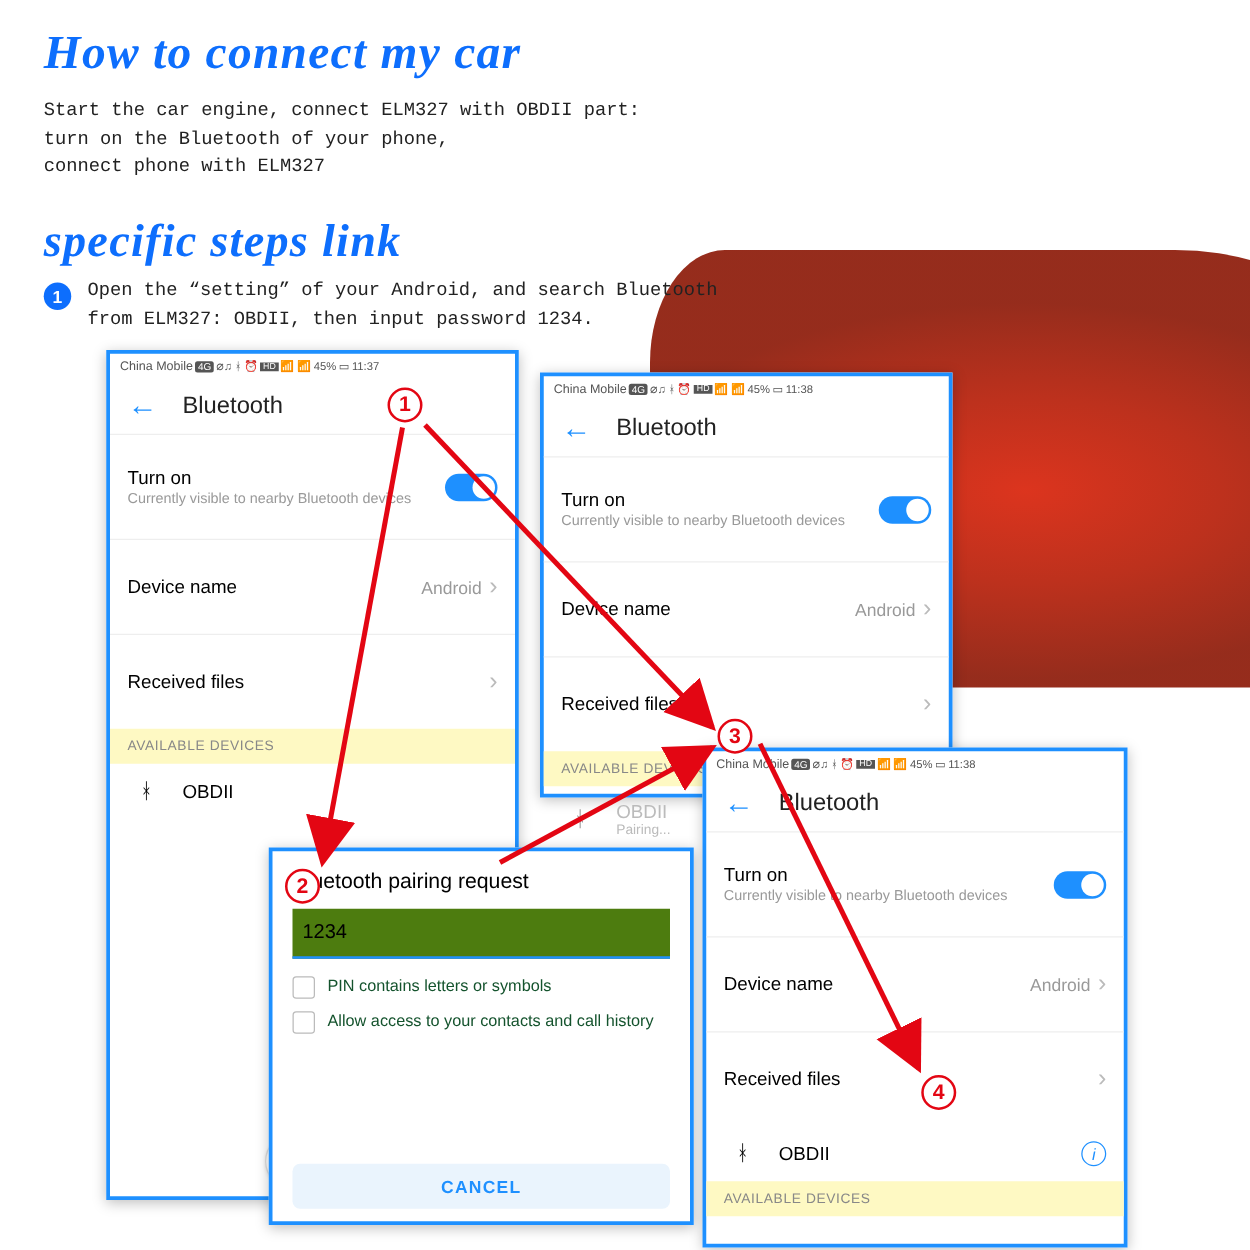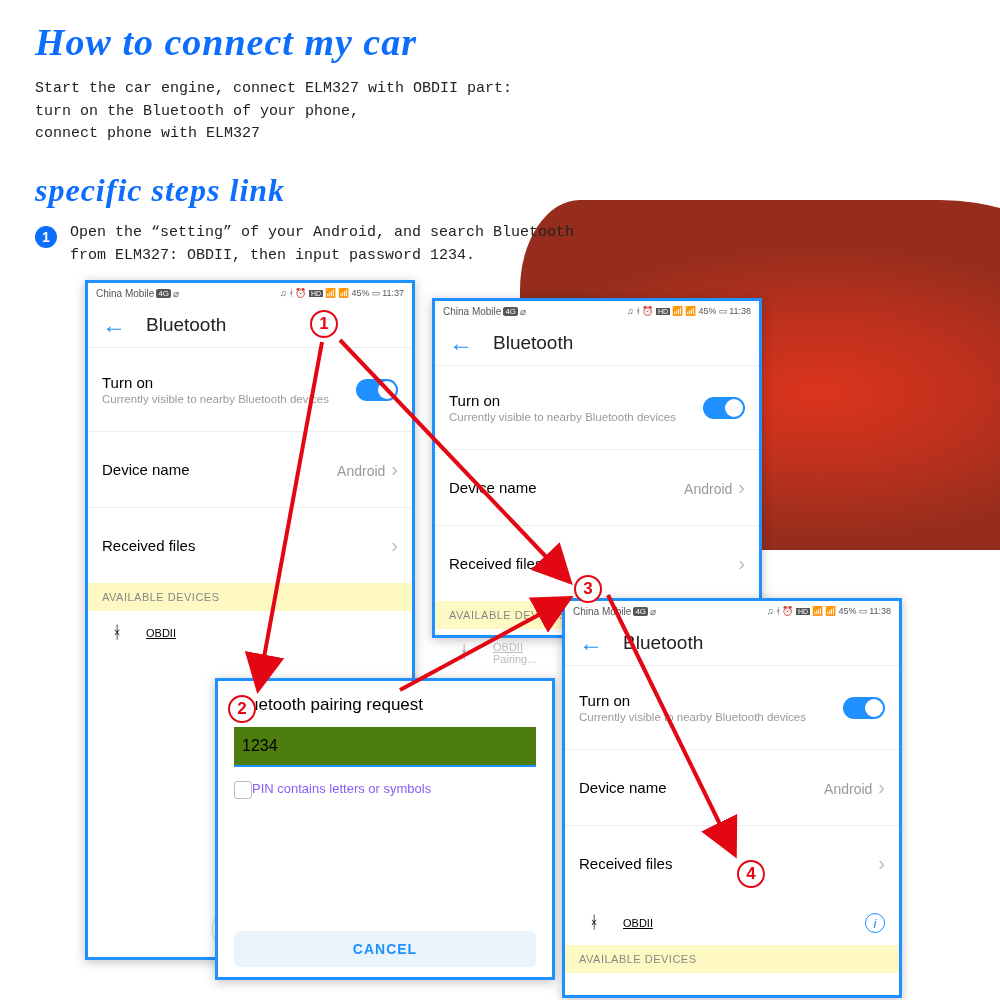--- a/index.html
+++ b/index.html
@@ -44,21 +44,21 @@
     line-height: 1.5;
     z-index: 2;
   }
   .sub-title {
     position: absolute;
     left: 35px;
     top: 172px;
     font-family: Georgia, 'Times New Roman', serif;
     font-style: italic;
     font-weight: 900;
-    font-size: 32px;
+    font-size: 37px;
     color: #0d6efd;
     letter-spacing: 1px;
     z-index: 2;
   }
   .step-bullet {
     position: absolute;
     left: 35px;
     top: 226px;
     width: 22px;
     height: 22px;
@@ -102,21 +102,21 @@
     box-shadow: 0 2px 10px rgba(0,0,0,0.25);
     z-index: 6;
     padding: 14px 16px 10px 16px;
     display: flex;
     flex-direction: column;
   }
   .status-bar {
     height: 20px;
     display: flex;
     align-items: center;
-    justify-content: space-between;
+    justify-content: flex-start;
     padding: 0 8px;
     font-size: 10px;
     color: #555;
   }
   .status-left { display: flex; align-items: center; gap: 2px; }
   .status-right { display: flex; align-items: center; gap: 2px; font-size: 9px; }
   .bt-header {
     display: flex;
     align-items: center;
     padding: 8px 14px;
@@ -156,21 +156,21 @@
     letter-spacing: 0.5px;
   }
   .device-row {
     display: flex;
     align-items: center;
     padding: 12px 14px 12px 24px;
     gap: 16px;
   }
   .device-row .bt-icon { font-size: 17px; color: #888; width: 18px; }
   .device-row .bt-icon.black { color: #000; }
-  .device-name { font-size: 11px; color: #000; text-decoration: underline; }
+  .device-name { font-size: 15px; color: #000; }
   .device-name.gray { color: #bbb; }
   .device-sub { font-size: 11px; color: #bbb; }
   .info-i {
     margin-left: auto;
     width: 20px; height: 20px;
     border: 1.5px solid #1e90ff;
     border-radius: 50%;
     color: #1e90ff;
     display: flex;
     align-items: center;
@@ -205,22 +205,23 @@
     padding: 10px 8px;
     font-size: 16px;
     color: #000;
     margin-bottom: 14px;
     outline: none;
     width: 100%;
   }
   .dlg-check-row {
     display: flex;
     align-items: flex-start;
+    gap: 10px;
     font-size: 13px;
-    color: #8b5cf6;
+    color: #14532d;
     margin-bottom: 10px;
   }
   .dlg-check {
     width: 18px; height: 18px;
     border: 1.5px solid #bbb;
     border-radius: 3px;
     flex: none;
   }
   .dlg-note { font-size: 13px; color: #555; margin-bottom: 16px; line-height: 1.4; }
   .dlg-btns { display: flex; gap: 4px; margin-top: auto; justify-content: center; }
@@ -422,20 +423,24 @@
   <div class="section-label">AVAILABLE DEVICES</div>
 </div>
 
 <div class="dialog">
   <div class="dlg-title">Bluetooth pairing request</div>
   <input class="dlg-input" value="1234" style="">
   <div class="dlg-check-row">
     <div class="dlg-check"></div>
     <span>PIN contains letters or symbols</span>
   </div>
+  <div class="dlg-check-row">
+    <div class="dlg-check"></div>
+    <span>Allow access to your contacts and call history</span>
+  </div>
   <div class="dlg-btns">
     <button class="dlg-btn">CANCEL</button>
   </div>
 </div>
 
 <div class="num-circle n1">1</div>
 <div class="num-circle n2">2</div>
 <div class="num-circle n3">3</div>
 <div class="num-circle n4">4</div>
 

